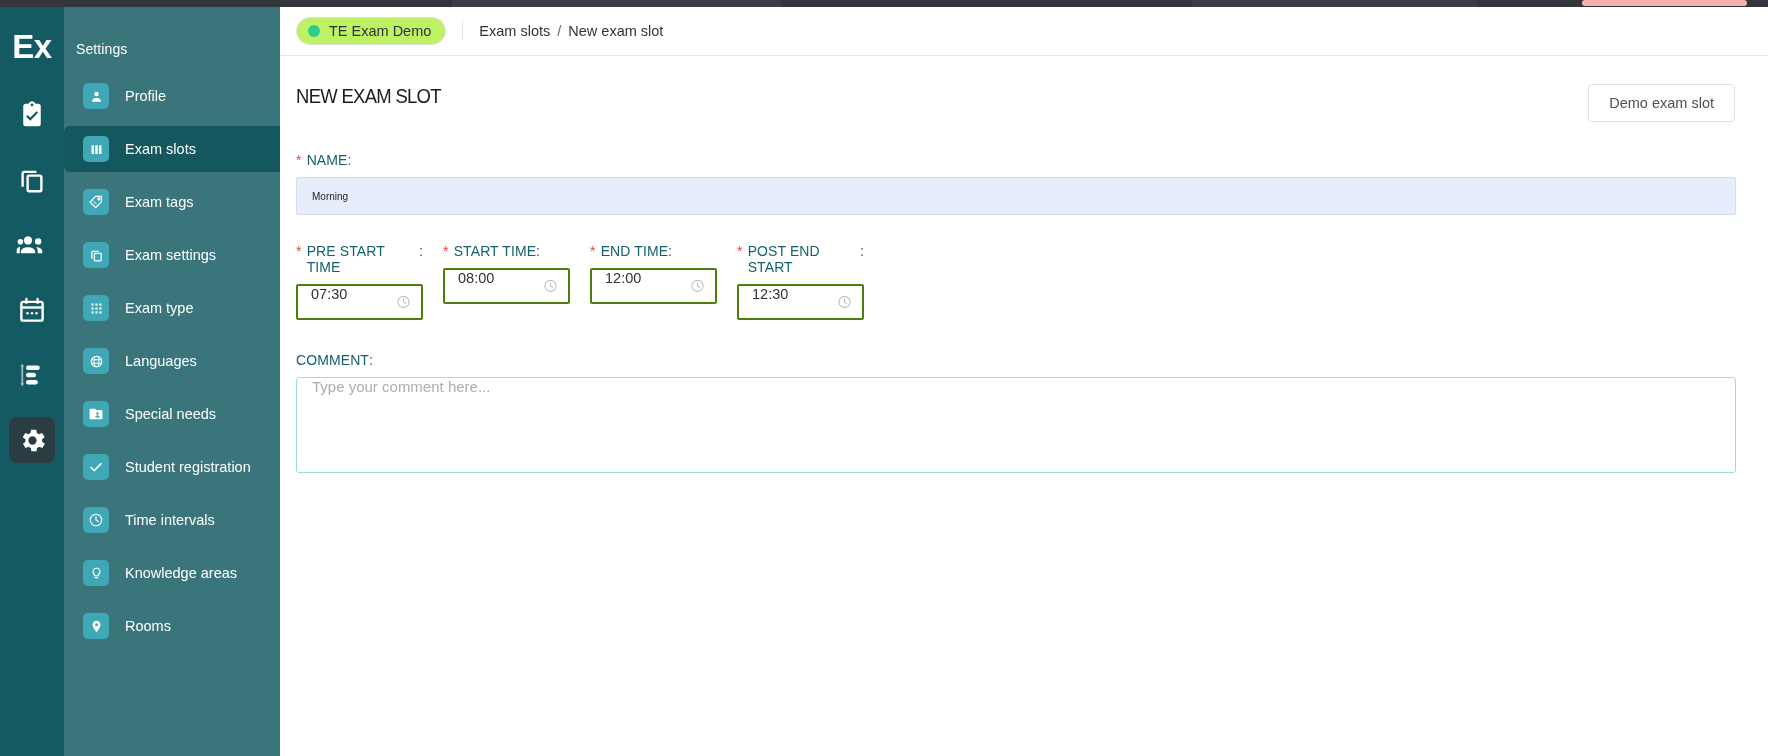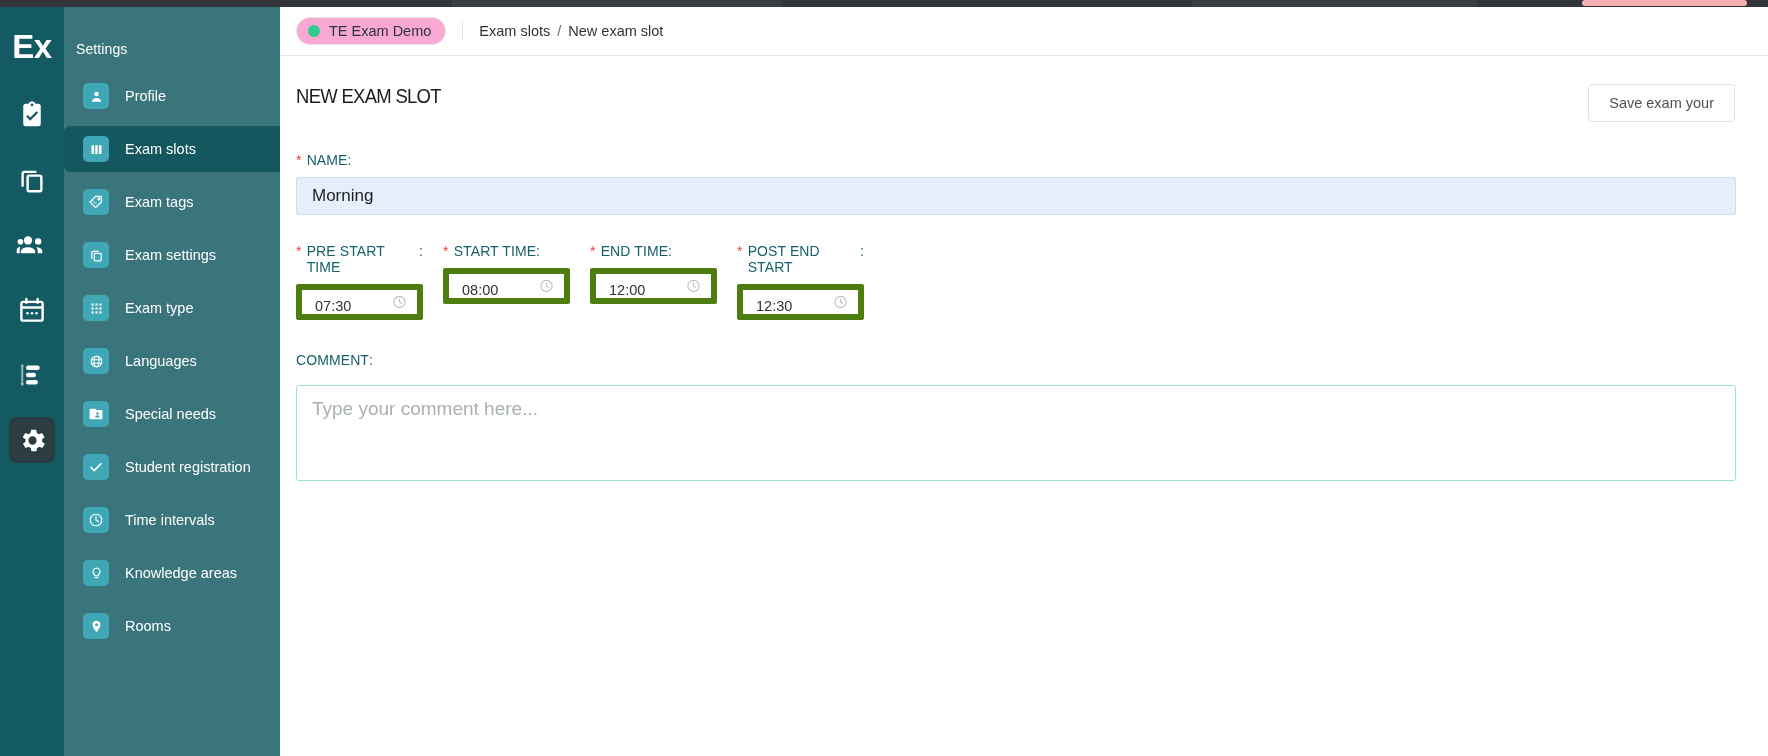--- a/index.html
+++ b/index.html
@@ -139,21 +139,21 @@
     border-bottom: 1px solid #e6e9ea;
     background: #ffffff;
   }
   .ws-pill {
     display: inline-flex;
     align-items: center;
     height: 28px;
     padding: 0 14px 0 11px;
     border: 1px solid #dfe3e5;
     border-radius: 14px;
-    background: #f9a8d4;
+    background: #bef264;
   }
   .ws-dot {
     width: 12px; height: 12px;
     border-radius: 50%;
     background: #2ecc8f;
     margin-right: 9px;
   }
   .ws-name {
     font-size: 14.5px;
     color: #2d3436;
@@ -218,42 +218,42 @@
   }
   .lbl-txt { letter-spacing: 0.1px; }
 
   .name-row { margin-top: 30px; }
   .name-input {
     width: 1440px;
     height: 38px;
     background: #e6eefb;
     border: 1px solid #d6dde6;
     border-radius: 2px;
-    font-size: 17px;
+    font-size: 10px;
     font-family: "Liberation Sans", sans-serif;
     color: #1c2022;
     padding: 0 15px;
     outline: none;
   }
 
   .times-row {
     display: flex;
     margin-top: 28px;
     gap: 20px;
   }
   .time-col { width: 127px; }
   .time-box {
     position: relative;
     width: 127px;
     height: 36px;
-    border: 6px solid #4d7c0f;
+    border: 2px solid #4d7c0f;
     border-radius: 2px;
     background: #ffffff;
     display: flex;
-    align-items: flex-end;
+    align-items: flex-start;
   }
   .time-val {
     font-size: 14.5px;
     color: #2d3436;
     padding-left: 13px;
     border: none;
     outline: none;
     background: transparent;
     width: 86px;
     font-family: "Liberation Sans", sans-serif;
@@ -268,25 +268,24 @@
 
   .comment-row { margin-top: 32px; }
   .comment-box {
     width: 1440px;
     height: 96px;
     border: 1px solid #9fe0c4;
     border-radius: 3px;
     background: #ffffff;
     resize: none;
     outline: none;
-    font-size: 19px;
+    font-size: 15px;
     font-family: "Liberation Sans", sans-serif;
     color: #2d3436;
-    padding: 12px 15px;
-    margin-top: 8px;
+    padding: 0 15px;
   }
   .comment-box::placeholder { color: #a9b0b3; }
 </style>
 </head>
 <body>
 
 <div id="app">
 
   <div class="chrome-strip">
     <div class="chrome-tab-a"></div>
@@ -500,21 +499,21 @@
       <div class="crumb-sep-bar"></div>
       <div class="crumb-trail">
         <span>Exam slots</span>
         <span class="crumb-slash">/</span>
         <span>New exam slot</span>
       </div>
     </div>
 
     <div class="page-head">
       <div class="page-title">NEW EXAM SLOT</div>
-      <button class="save-btn">Save exam your</button>
+      <button class="save-btn">Demo exam slot</button>
     </div>
 
     <div class="form-wrap">
 
       <div class="name-row">
         <div class="fld-label">
           <span class="req-star">*</span>
           <span class="lbl-txt">NAME</span>
           <span>:</span>
         </div>

